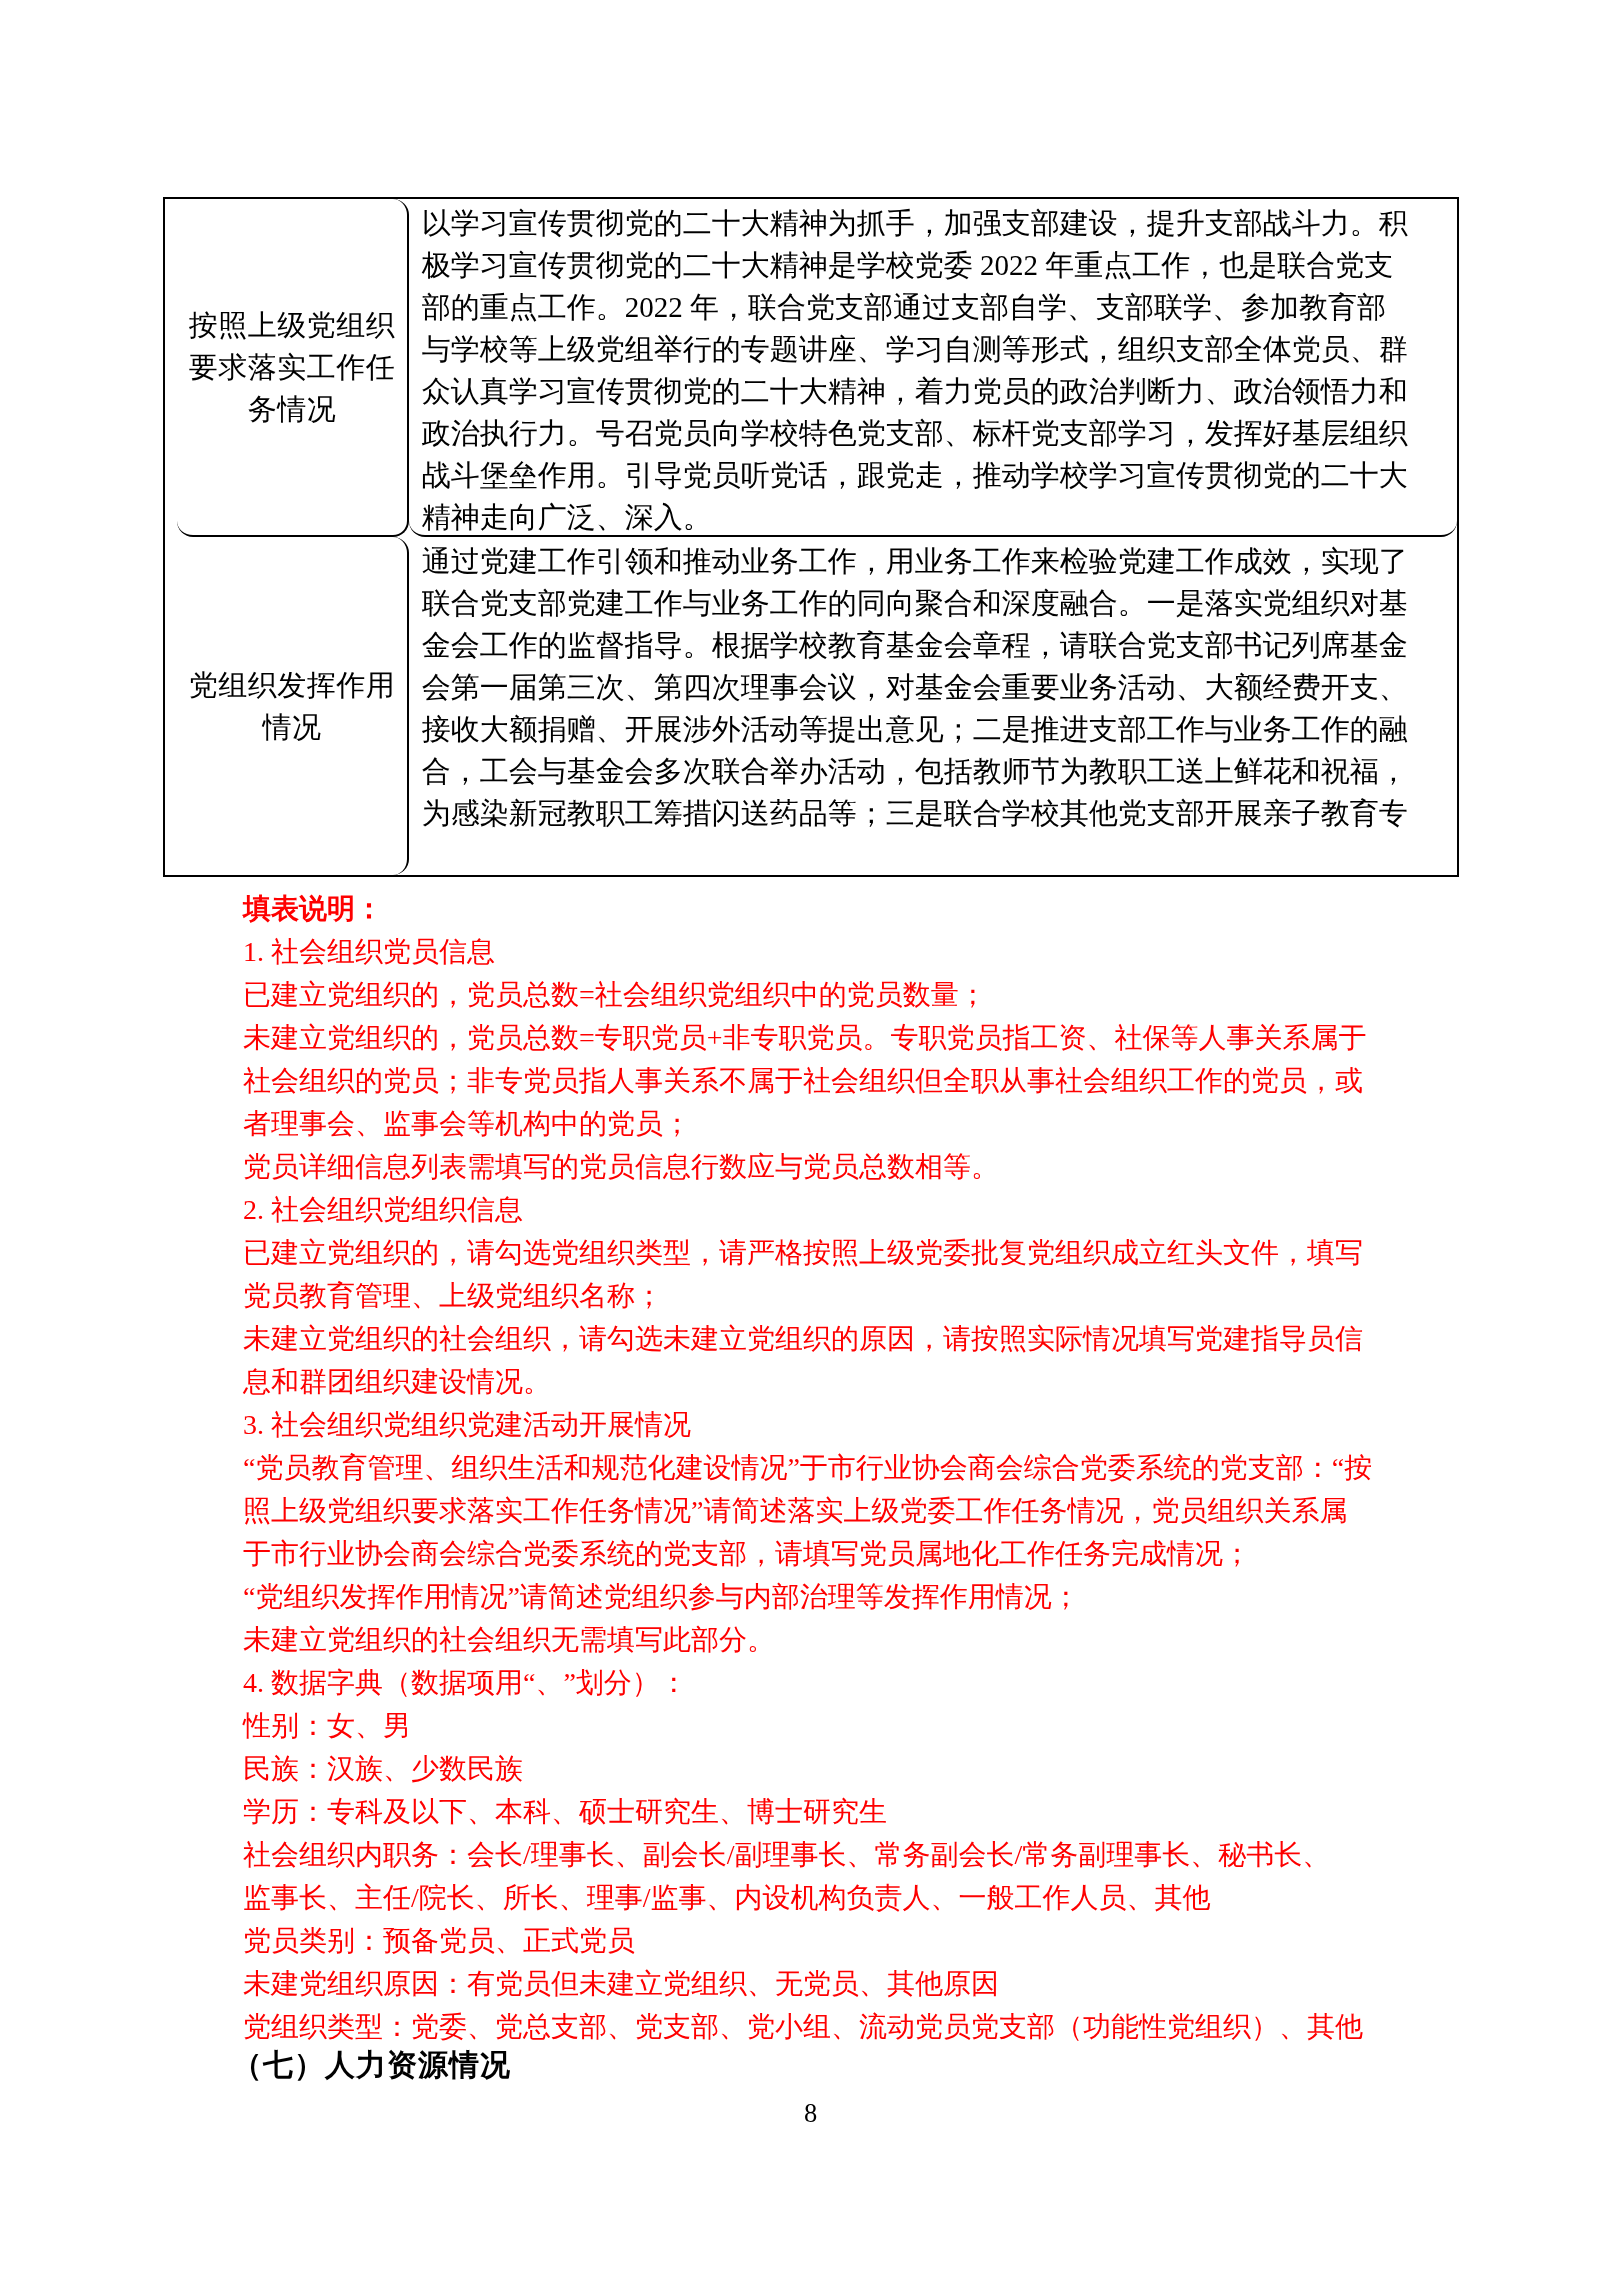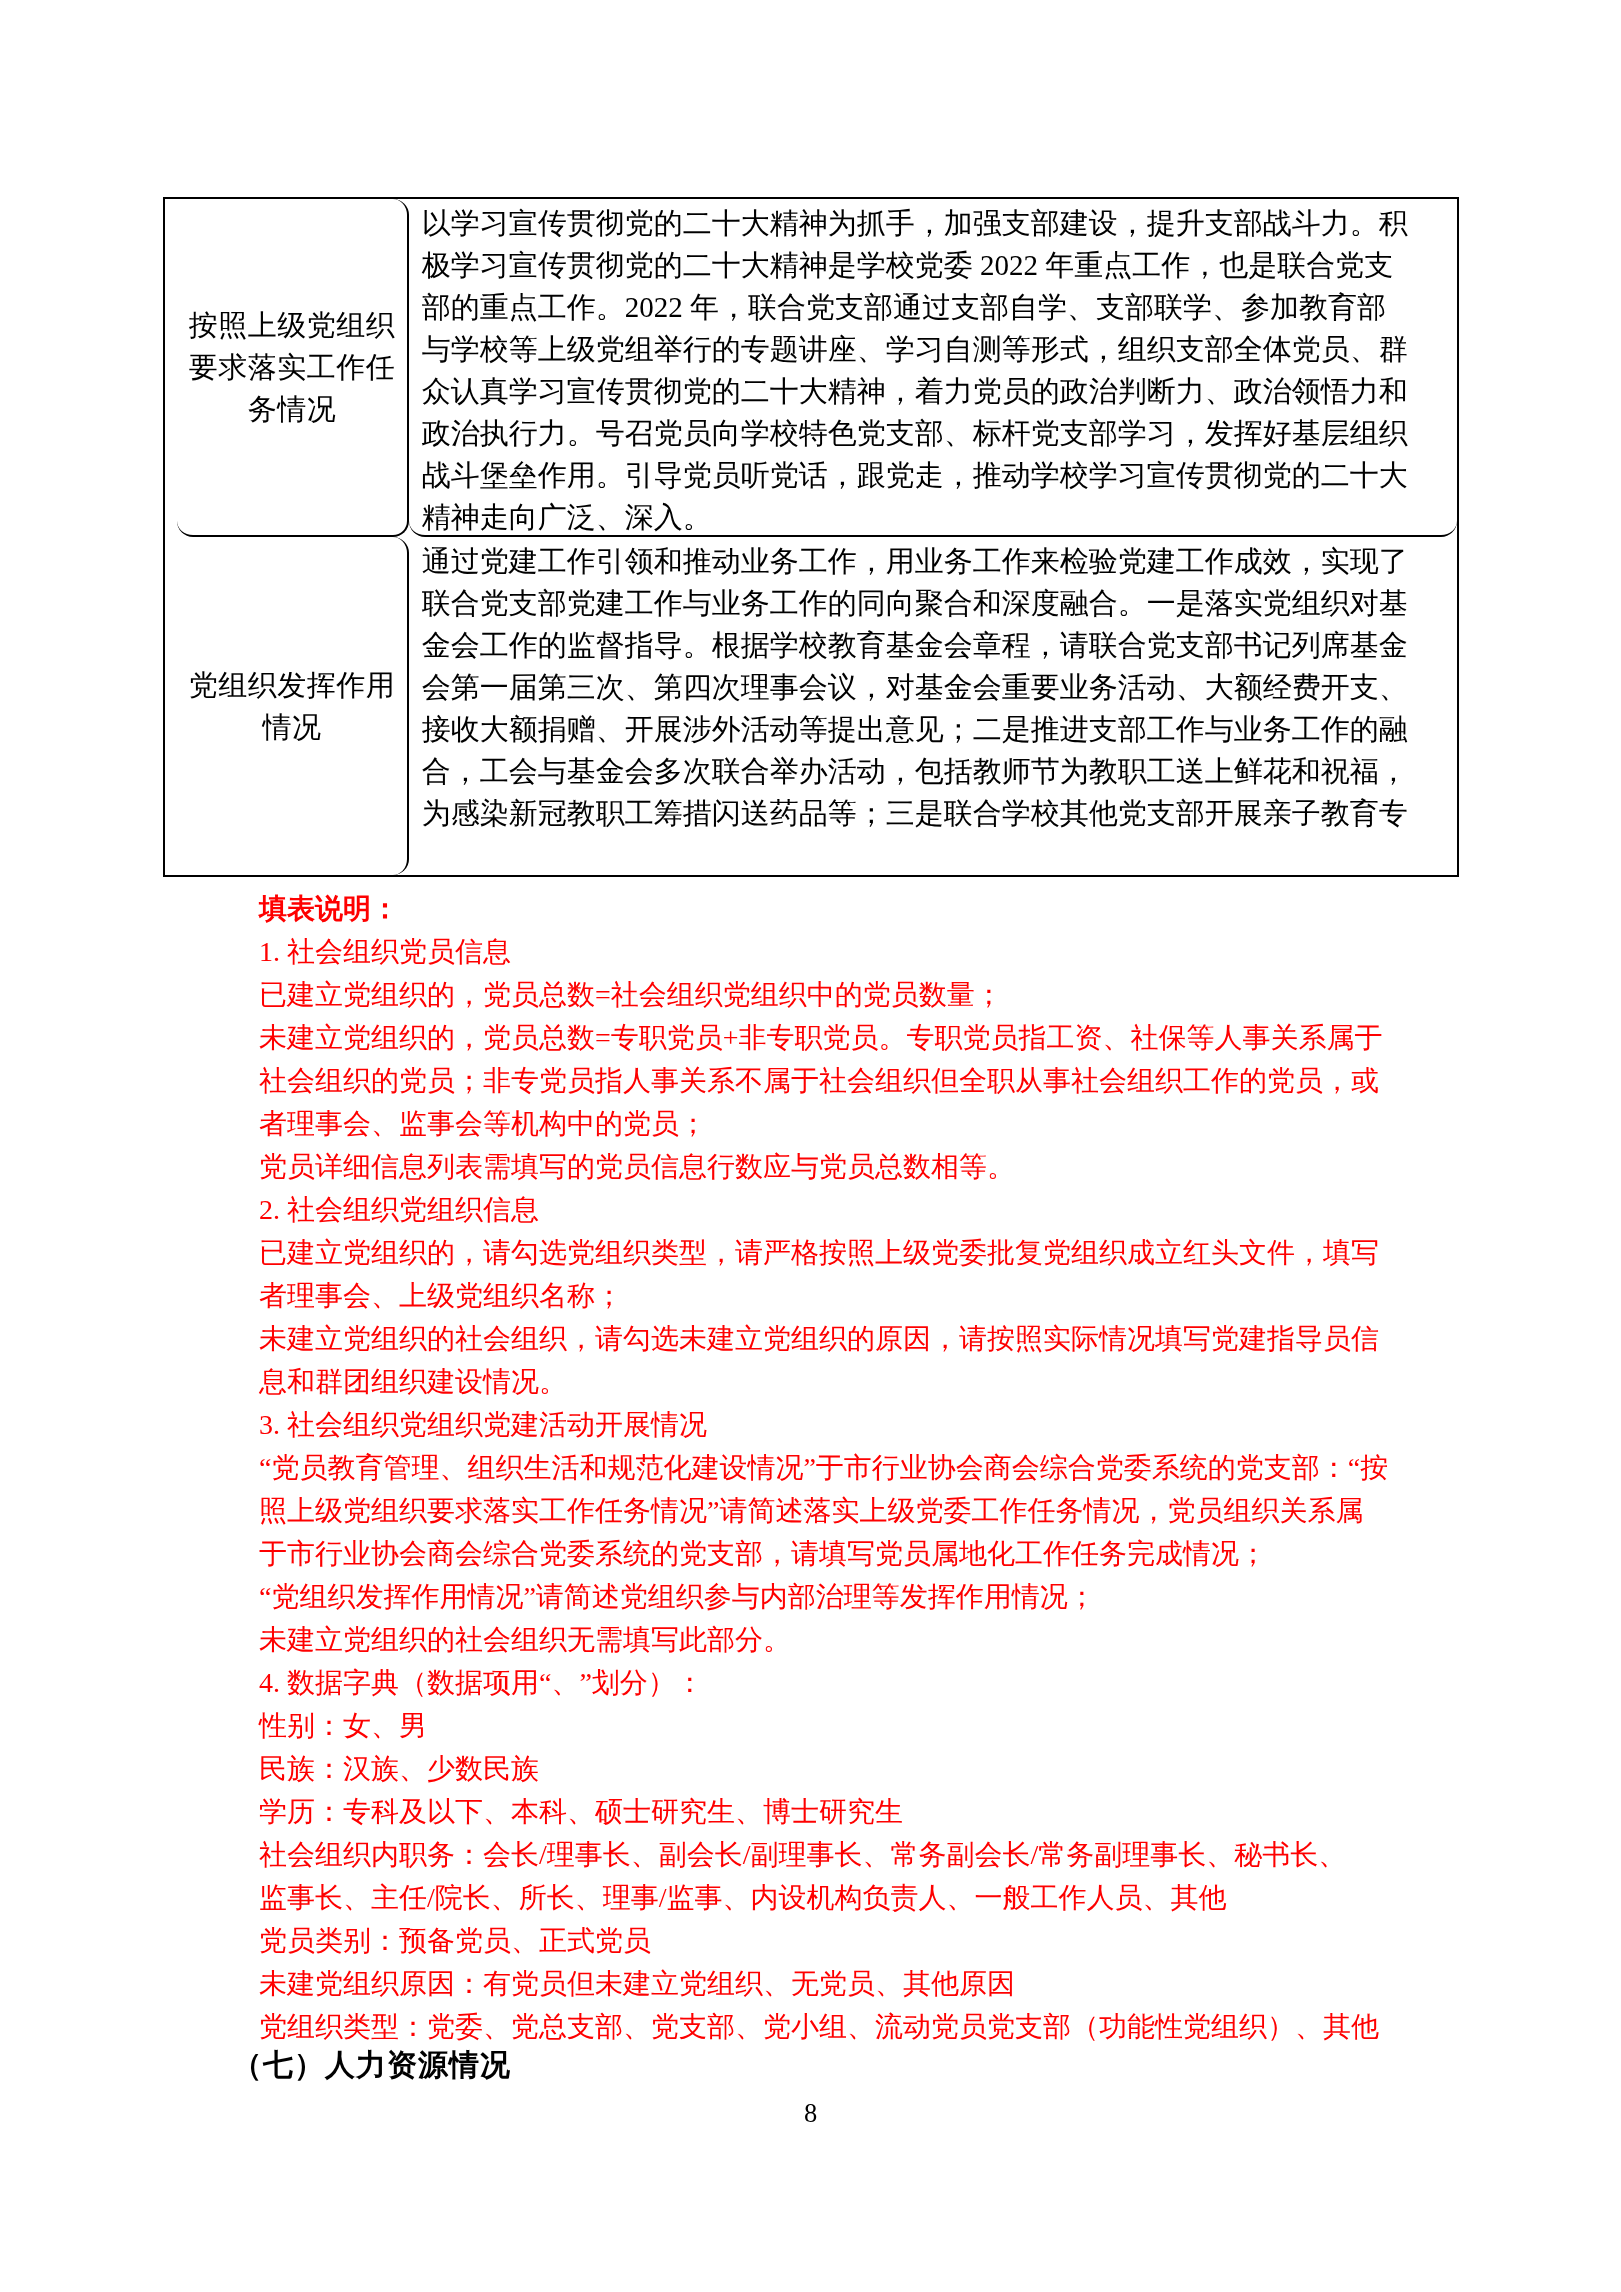--- a/index.html
+++ b/index.html
@@ -33,21 +33,21 @@
     font-size:29px; line-height:42px;
     white-space:nowrap;
   }
   .row-top { border-bottom:2px solid #000; }
   .notes {
     position:absolute; left:243px; top:889px;
     width:1225px;
     color:#fe0000;
     font-size:28px;
   }
-  .note-line { height:43px; line-height:39px; white-space:nowrap;margin-left:16px; }
+  .note-line { height:43px; line-height:39px; white-space:nowrap; }
   .note-title { font-weight:bold; }
   .section-heading {
     position:absolute; left:232px; top:2045px;
     font-size:30px; font-weight:bold;
     letter-spacing:1px;
   }
   .page-number {
     position:absolute; left:0; top:2098px;
     width:1621px; text-align:center;
     font-size:26.5px;
@@ -94,21 +94,21 @@
 <div class="notes">
   <div class="note-line note-title">填表说明：</div>
   <div class="note-line">1. 社会组织党员信息</div>
   <div class="note-line">已建立党组织的，党员总数=社会组织党组织中的党员数量；</div>
   <div class="note-line">未建立党组织的，党员总数=专职党员+非专职党员。专职党员指工资、社保等人事关系属于</div>
   <div class="note-line">社会组织的党员；非专党员指人事关系不属于社会组织但全职从事社会组织工作的党员，或</div>
   <div class="note-line">者理事会、监事会等机构中的党员；</div>
   <div class="note-line">党员详细信息列表需填写的党员信息行数应与党员总数相等。</div>
   <div class="note-line">2. 社会组织党组织信息</div>
   <div class="note-line">已建立党组织的，请勾选党组织类型，请严格按照上级党委批复党组织成立红头文件，填写</div>
-  <div class="note-line">者理事会、上级党组织名称；</div>
+  <div class="note-line">党员教育管理、上级党组织名称；</div>
   <div class="note-line">未建立党组织的社会组织，请勾选未建立党组织的原因，请按照实际情况填写党建指导员信</div>
   <div class="note-line">息和群团组织建设情况。</div>
   <div class="note-line">3. 社会组织党组织党建活动开展情况</div>
   <div class="note-line">“党员教育管理、组织生活和规范化建设情况”于市行业协会商会综合党委系统的党支部：“按</div>
   <div class="note-line">照上级党组织要求落实工作任务情况”请简述落实上级党委工作任务情况，党员组织关系属</div>
   <div class="note-line">于市行业协会商会综合党委系统的党支部，请填写党员属地化工作任务完成情况；</div>
   <div class="note-line">“党组织发挥作用情况”请简述党组织参与内部治理等发挥作用情况；</div>
   <div class="note-line">未建立党组织的社会组织无需填写此部分。</div>
   <div class="note-line">4. 数据字典（数据项用“、”划分）：</div>
   <div class="note-line">性别：女、男</div>

